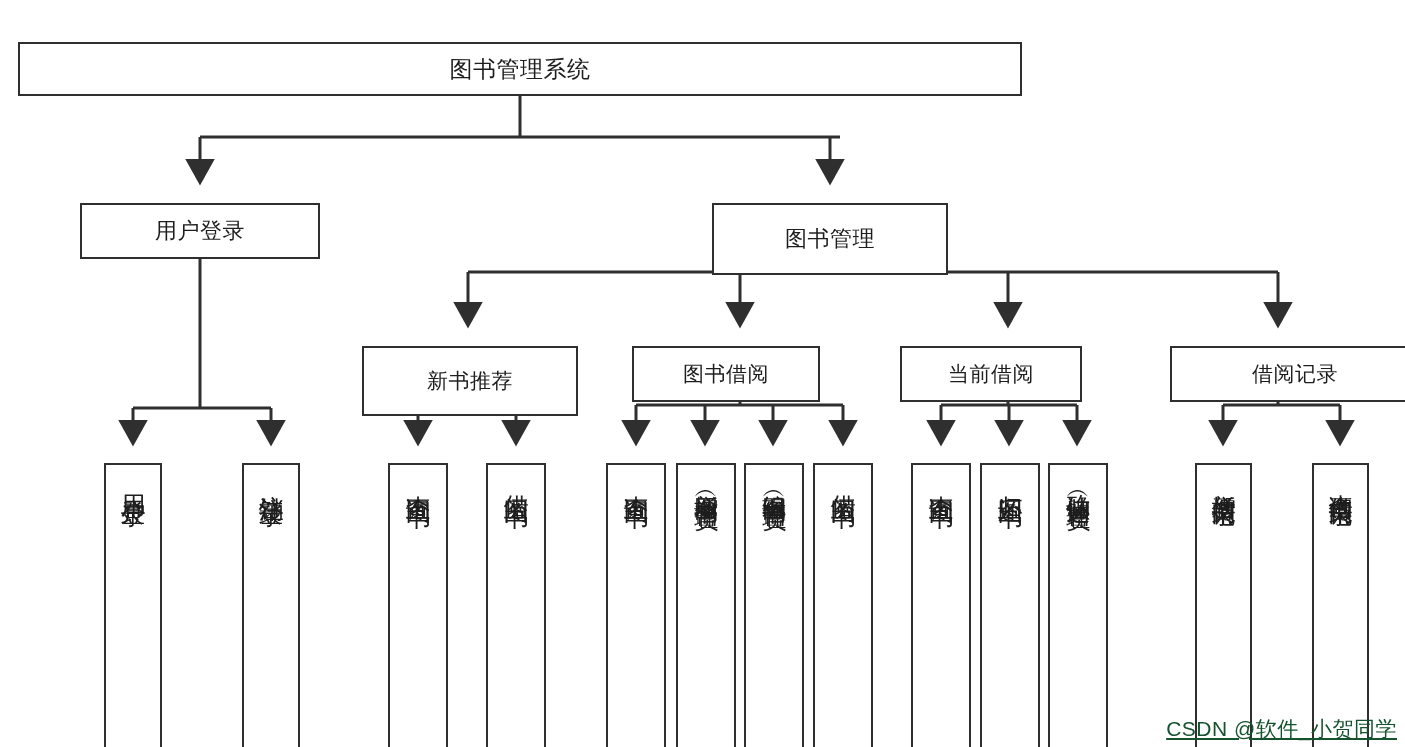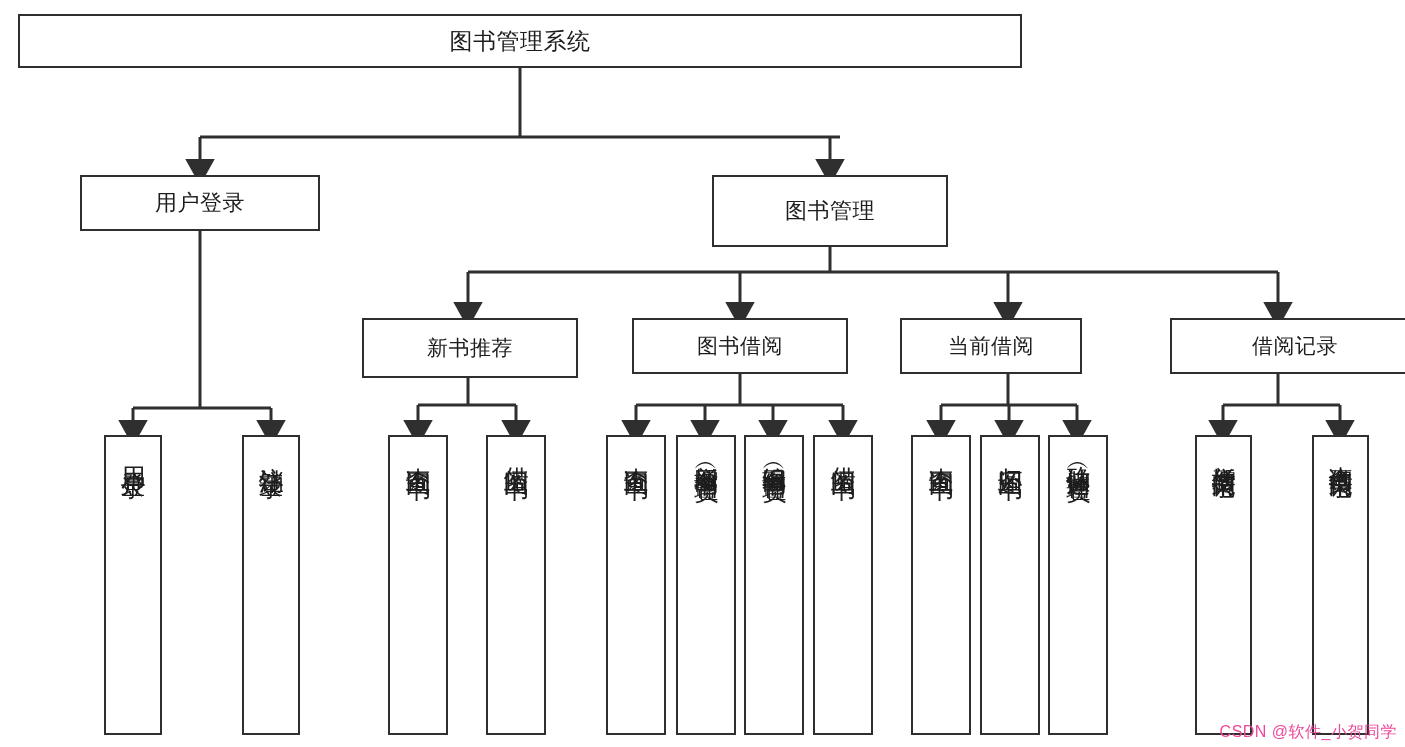--- a/index.html
+++ b/index.html
@@ -14,20 +14,21 @@
 
   .node{
     position:absolute;
     box-sizing:border-box;
     background:#ffffff;
     border:2.5px solid #2f2f2f;
     display:flex;
     align-items:center;
     justify-content:center;
     color:#1d1d1d;
+    margin-top:28px;
   }
   .node .lbl{
     display:block;
     text-align:center;
     letter-spacing:0.5px;
     font-weight:400;
   }
   .node.root .lbl{font-size:23px;}
   .node.lvl2 .lbl{font-size:22px;}
   .node.lvl3 .lbl{font-size:21px;}
@@ -44,24 +45,25 @@
     font-size:25px;
     line-height:1.02;
     letter-spacing:3px;
     white-space:nowrap;
   }
   .node.leaf.tall .lbl{font-size:24px;letter-spacing:2px;}
 
   .watermark{
     position:absolute;
     right:8px;bottom:4px;
-    font-size:16px;
-    color:#ec4899;
+    font-size:21px;
+    color:#14532d;
     letter-spacing:0.5px;
     white-space:nowrap;
+    text-decoration:underline;
   }
 </style>
 </head>
 <body>
 
 <div id="stage">
 
   <svg id="wires" viewBox="0 0 1405 747" xmlns="http://www.w3.org/2000/svg">
     <defs>
       <marker id="arw" markerWidth="11" markerHeight="11" refX="1.5" refY="5" orient="auto" markerUnits="strokeWidth">
@@ -116,24 +118,24 @@
     <span class="lbl">图书管理系统</span>
   </div>
 
   <div class="node lvl2" style="left:80px;top:175px;width:240px;height:56px;">
     <span class="lbl">用户登录</span>
   </div>
   <div class="node lvl2" style="left:712px;top:175px;width:236px;height:72px;">
     <span class="lbl">图书管理</span>
   </div>
 
-  <div class="node lvl3" style="left:362px;top:318px;width:216px;height:60px;">
+  <div class="node lvl3" style="left:362px;top:318px;width:216px;height:70px;">
     <span class="lbl">新书推荐</span>
   </div>
-  <div class="node lvl3" style="left:632px;top:318px;width:216px;height:56px;">
+  <div class="node lvl3" style="left:632px;top:318px;width:188px;height:56px;">
     <span class="lbl">图书借阅</span>
   </div>
   <div class="node lvl3" style="left:900px;top:318px;width:182px;height:56px;">
     <span class="lbl">当前借阅</span>
   </div>
   <div class="node lvl3" style="left:1170px;top:318px;width:250px;height:56px;">
     <span class="lbl">借阅记录</span>
   </div>
 
   <div class="node leaf" style="left:104px;top:435px;width:58px;height:300px;">

